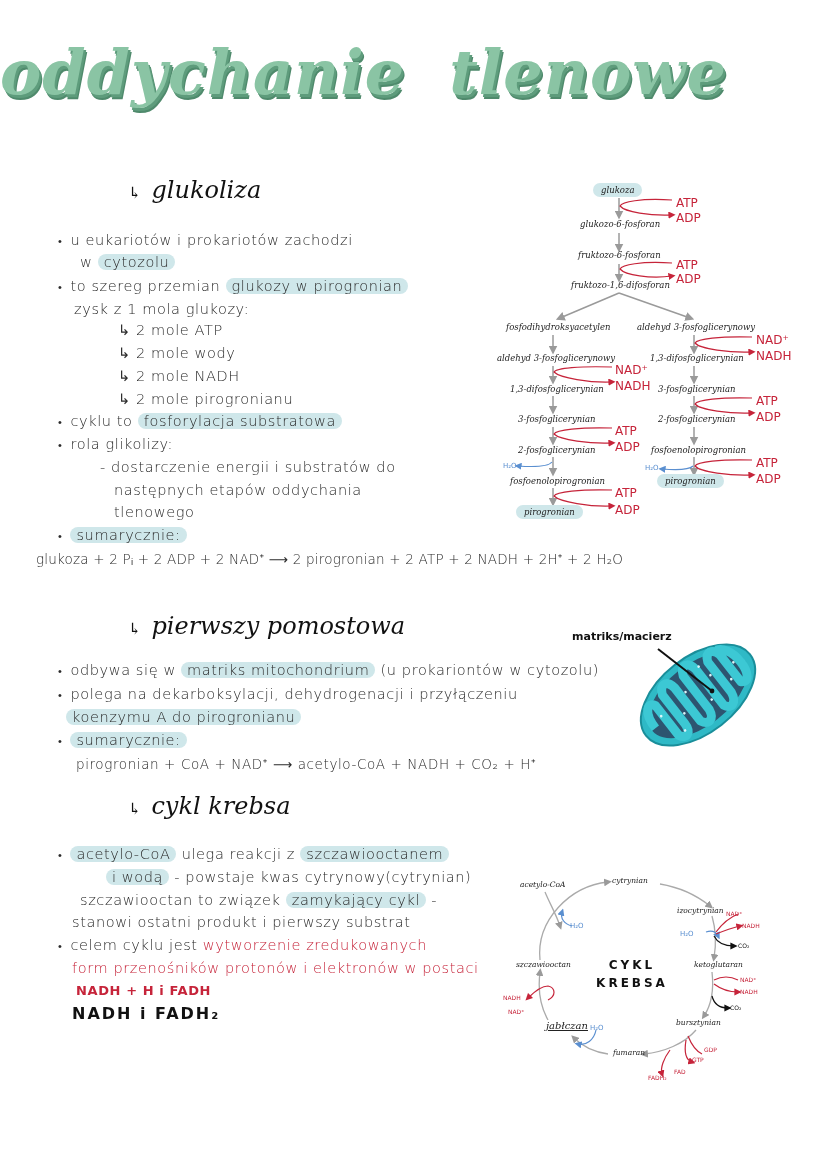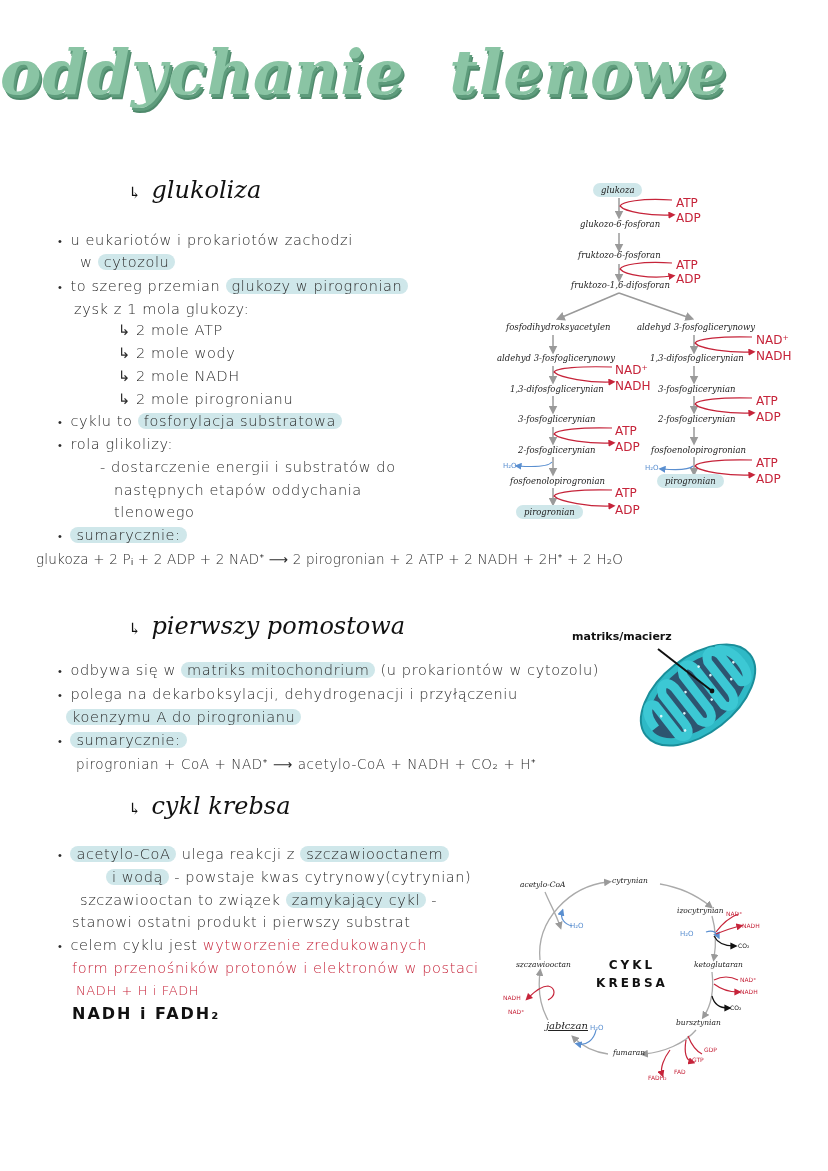--- a/index.html
+++ b/index.html
@@ -213,21 +213,21 @@
 <div class="heading" style="left:128px; top:792px;">
   <span class="arrow">↳</span><span>cykl krebsa</span>
 </div>
 
 <div class="line" style="left:58px; top:846px;"><span class="bullet">•</span><span class="hl">acetylo-CoA</span> <span>ulega reakcji z</span> <span class="hl">szczawiooctanem</span></div>
 <div class="line" style="left:80px; top:869px;margin-left:26px;"><span class="hl">i wodą</span> <span>- powstaje kwas cytrynowy(cytrynian)</span></div>
 <div class="line" style="left:80px; top:892px;"><span>szczawiooctan to związek</span> <span class="hl">zamykający cykl</span> <span>-</span></div>
 <div class="line" style="left:72px; top:914px;">stanowi ostatni produkt i pierwszy substrat</div>
 <div class="line" style="left:58px; top:937px;"><span class="bullet">•</span><span>celem cyklu jest</span> <span class="red">wytworzenie zredukowanych</span></div>
 <div class="line red" style="left:72px; top:960px;">form przenośników protonów i elektronów w postaci</div>
-<div class="line red" style="left:76px; top:983px; font-size:13px;">NADH + H i FADH</div>
+<div class="line red" style="left:76px; top:983px; font-size:13px;font-weight:bold;">NADH + H i FADH</div>
 <div class="bold-line" style="left:72px; top:1004px;">NADH i FADH₂</div>
 
 <svg width="828" height="1171" style="left:0; top:0;">
   <g stroke="#aaaaaa" stroke-width="1.3" fill="none">
     <path d="M540,960 C536,920 570,886 608,882" marker-end="url(#mg)"></path>
     <path d="M660,884 C684,888 700,898 710,906" marker-end="url(#mg)"></path>
     <path d="M712,916 C716,930 716,946 714,958" marker-end="url(#mg)"></path>
     <path d="M712,972 C714,990 712,1004 704,1016" marker-end="url(#mg)"></path>
     <path d="M696,1030 C684,1044 664,1052 644,1054" marker-end="url(#mg)"></path>
     <path d="M608,1054 C594,1052 582,1046 574,1038" marker-end="url(#mg)"></path>

